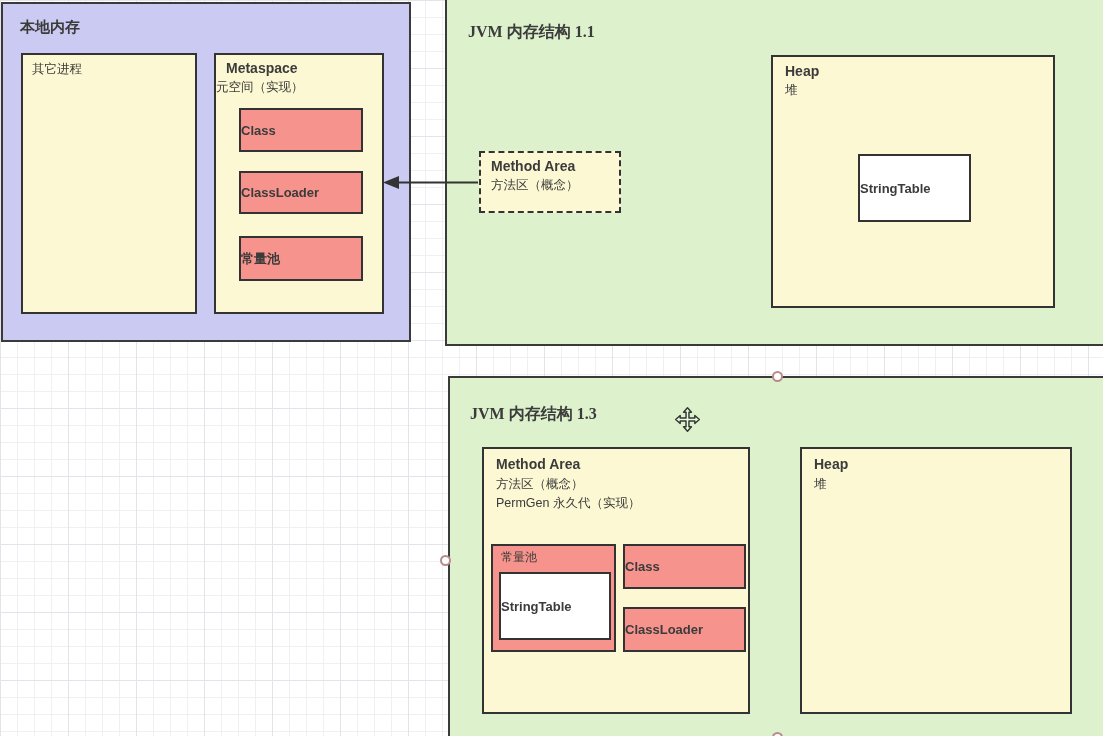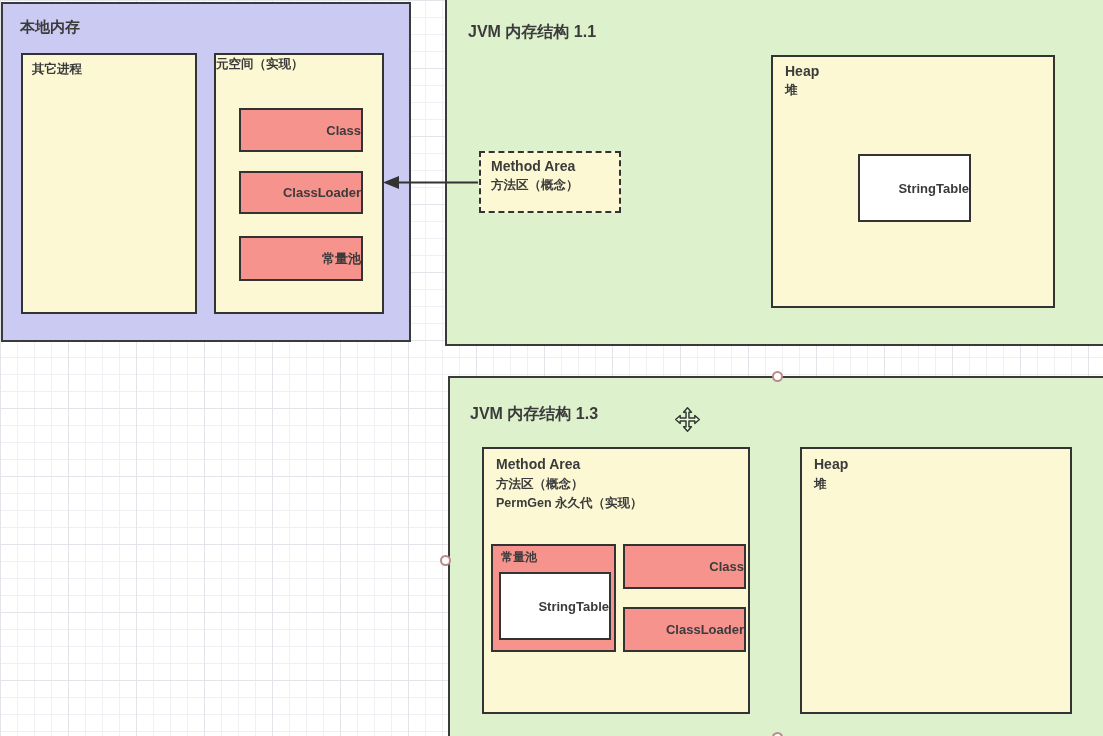--- a/index.html
+++ b/index.html
@@ -18,24 +18,24 @@
       linear-gradient(to bottom,#efeff4 1px,transparent 1px);
     background-size:68px 68px,68px 68px,17px 17px,17px 17px;
   }
   .abs{position:absolute;box-sizing:border-box;}
   .panel{position:absolute;box-sizing:border-box;border:2px solid #3a3a3a;}
   .purple{background:#cacaf2;}
   .green{background:#ddf1cd;}
   .box{position:absolute;box-sizing:border-box;border:2px solid #333333;background:#fcf8d3;}
   .salmon{background:#f5938c;}
   .red{background:#ffffff;}
-  .center{display:flex;align-items:center;justify-content:flex-end;}
-  .ptitle{font-size:16px;font-weight:bold;white-space:nowrap;}
+  .center{display:flex;align-items:center;justify-content:flex-start;}
+  .ptitle{font-size:16px;font-weight:bold;white-space:nowrap;font-family:Liberation Serif, serif;}
   .btitle{font-size:14px;font-weight:bold;line-height:1.25;}
-  .bsub{font-size:12.5px;font-weight:bold;line-height:1.45;}
+  .bsub{font-size:12.5px;font-weight:normal;line-height:1.45;}
   .lbl{font-size:13px;font-weight:bold;}
   .dashed{border:2px dashed #333333;background:#fcf8d3;}
   .arrow{position:absolute;overflow:visible;}
   .arrow line{stroke:#333333;stroke-width:2;}
   .arrow polygon{fill:#333333;}
   .handle{
     position:absolute;width:11px;height:11px;border-radius:50%;
     background:#ffffff;border:2px solid #b98a8a;box-sizing:border-box;
   }
 </style>
@@ -45,20 +45,21 @@
 <div class="canvas">
 
   <div class="panel purple" style="left:1px;top:2px;width:410px;height:340px;">
     <div class="abs ptitle" style="left:17px;top:14px;font-size:15px;">本地内存</div>
 
     <div class="box" style="left:18px;top:49px;width:176px;height:261px;">
       <div class="bsub" style="padding:5px 9px 0 9px;">其它进程</div>
     </div>
 
     <div class="box" style="left:211px;top:49px;width:170px;height:261px;">
+      <div class="btitle" style="padding:5px 10px 0 10px;">Metaspace</div>
       <div class="bsub" style="padding:0 0;">元空间（实现）</div>
 
       <div class="box salmon center" style="left:23px;top:53px;width:124px;height:44px;">
         <span class="lbl">Class</span>
       </div>
       <div class="box salmon center" style="left:23px;top:116px;width:124px;height:43px;">
         <span class="lbl">ClassLoader</span>
       </div>
       <div class="box salmon center" style="left:23px;top:181px;width:124px;height:45px;">
         <span class="lbl">常量池</span>

